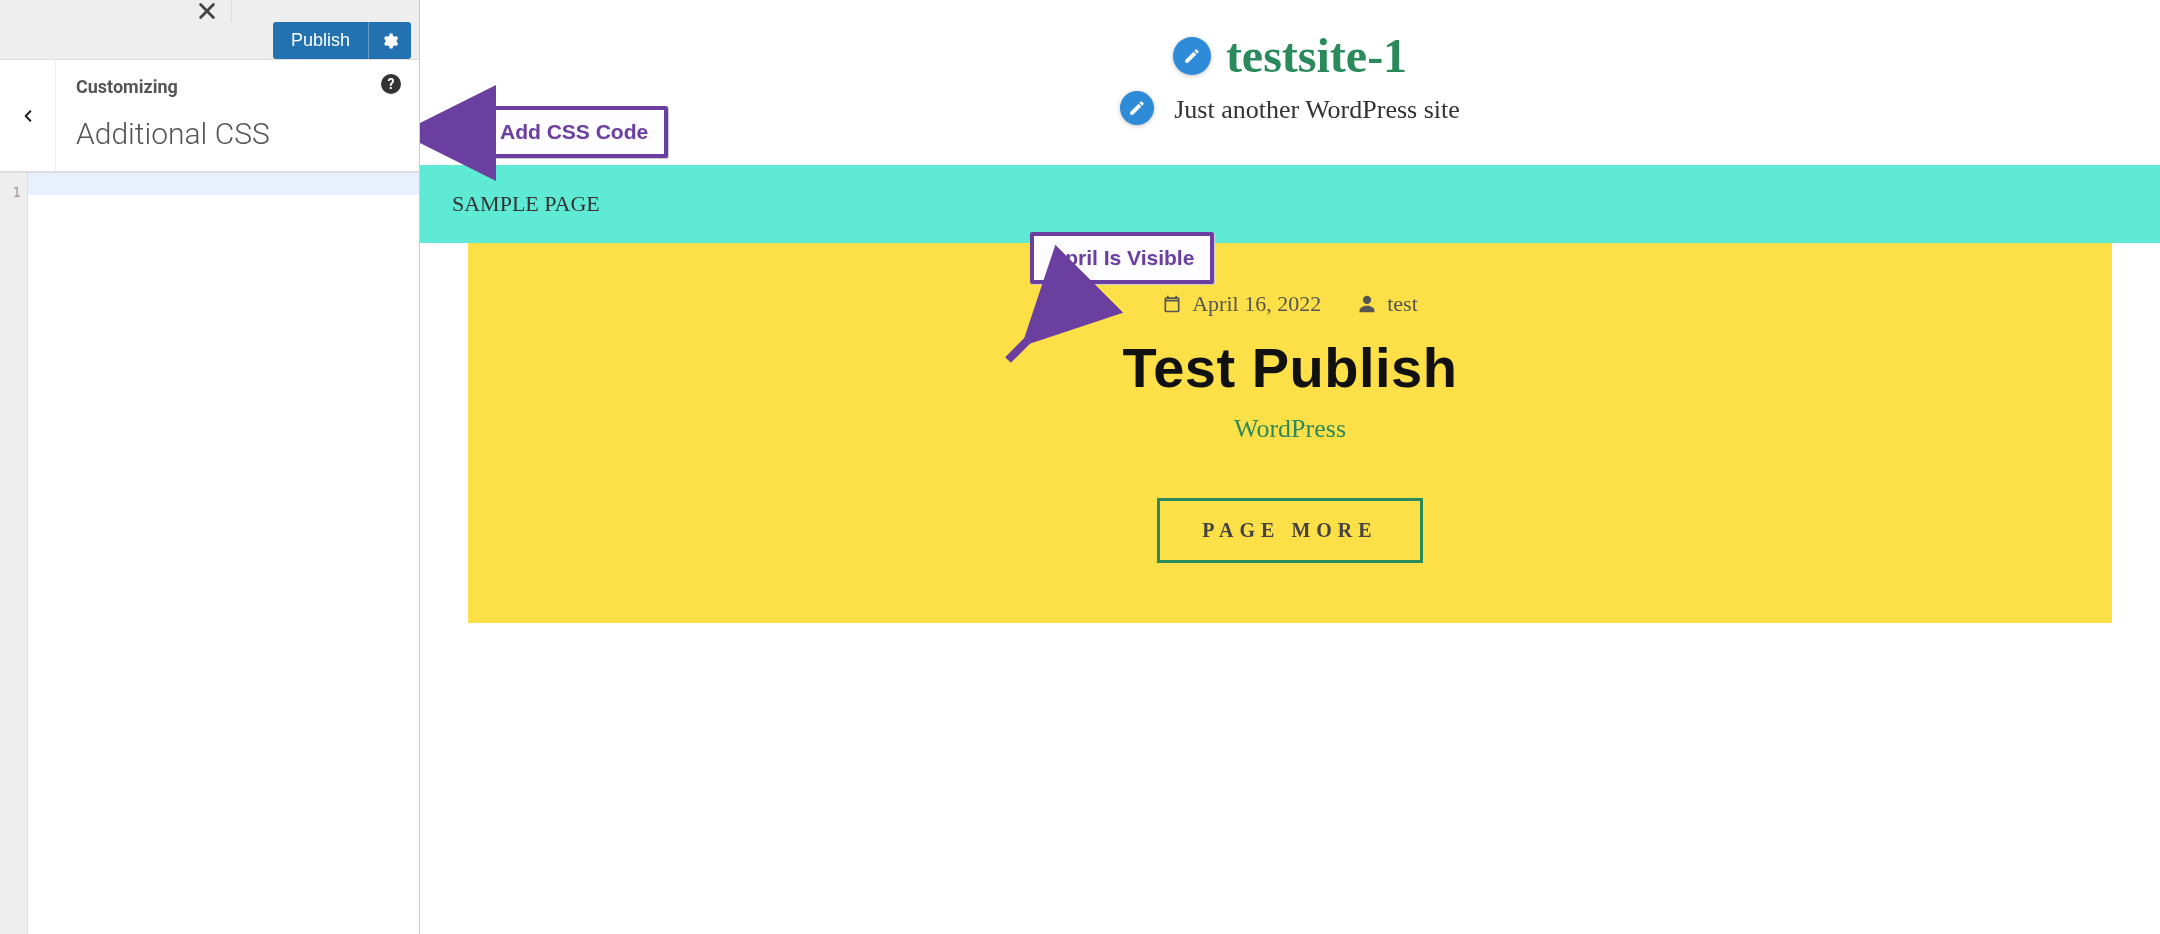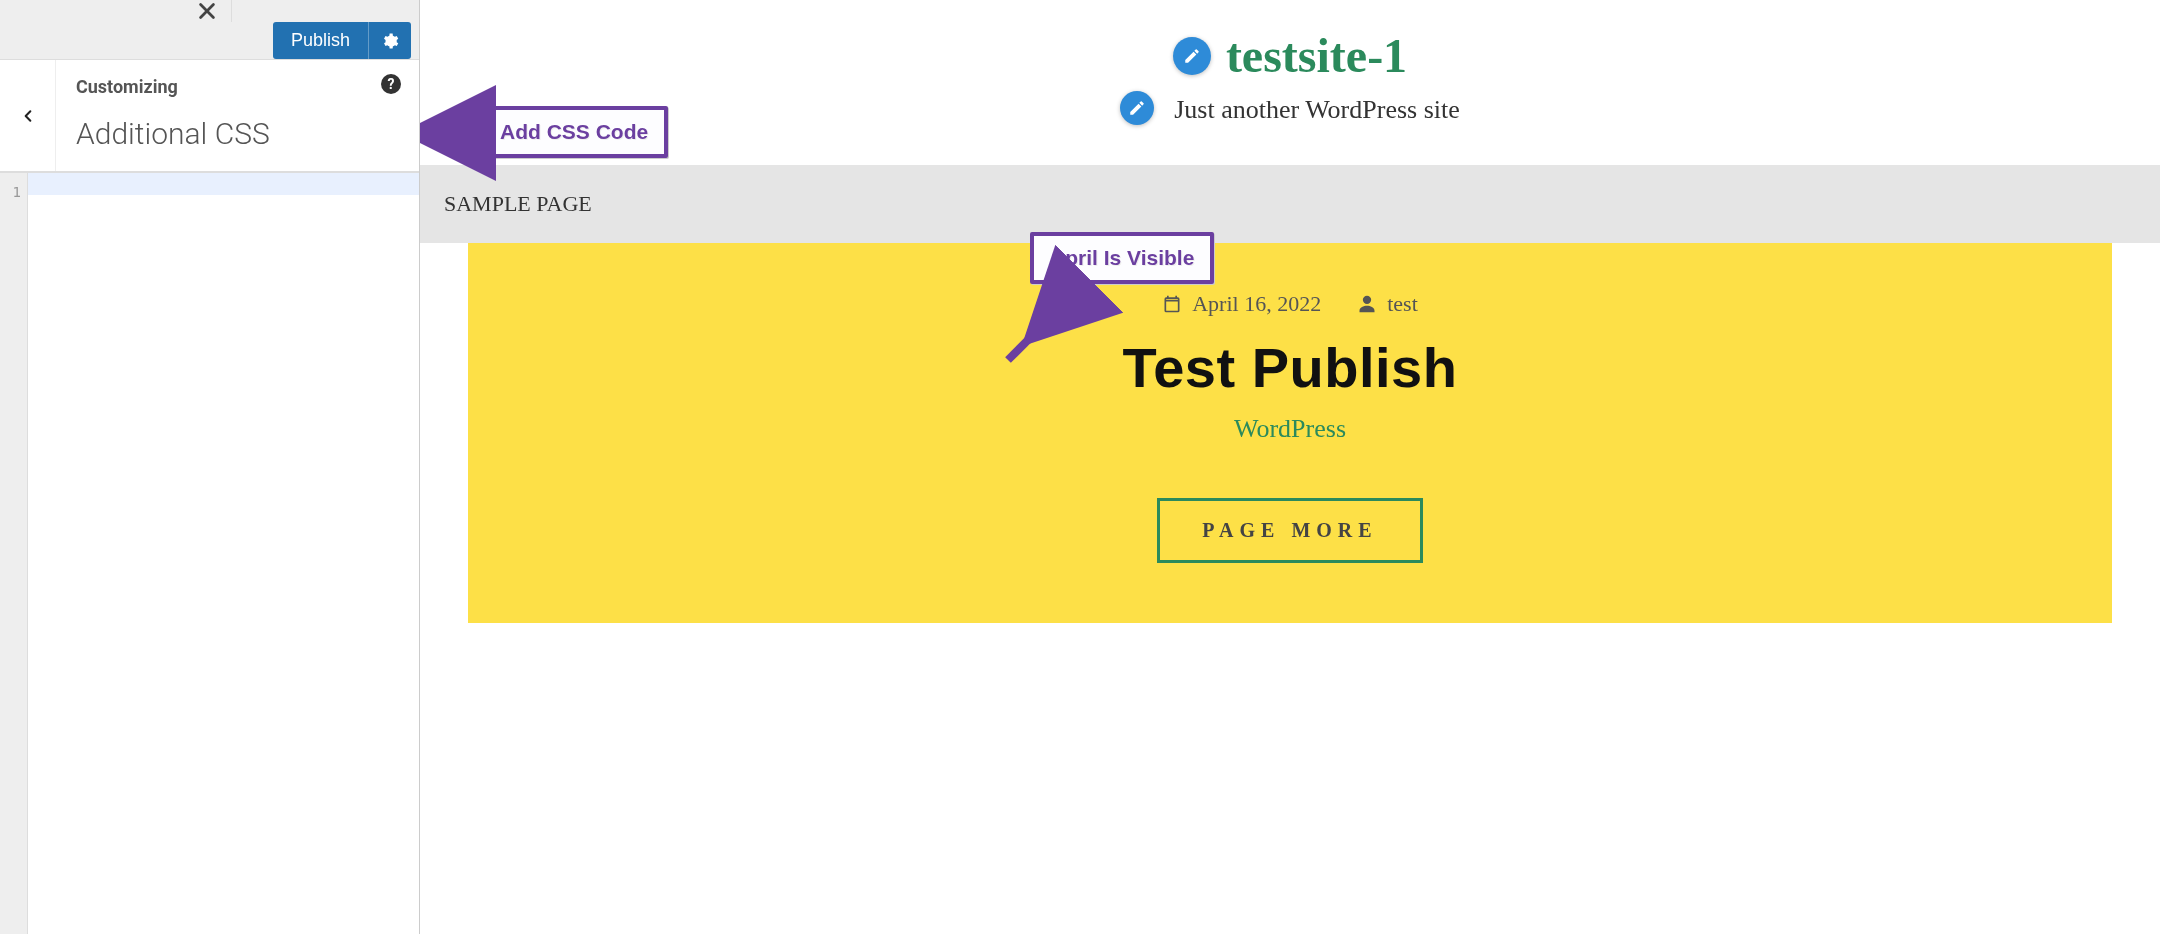--- a/index.html
+++ b/index.html
@@ -105,21 +105,21 @@
   .edit-bubble.small { width:34px; height:34px; }
   .edit-bubble svg { width:18px; height:18px; fill:#fff; }
   .site-title {
     color:#2b8a5c; font-size:48px; font-weight:700;
     font-family: Georgia, 'Times New Roman', serif;
   }
   .tagline-wrap { display:inline-flex; align-items:flex-end; gap:20px; margin-top:8px;}
   .tagline { font-size:26px; color:#333; font-family: Georgia, 'Times New Roman', serif; }
 
   .nav-band {
-    background:#e5e5e5; padding: 26px 24px;
+    background:#5eead4; padding: 26px 32px;
     font-family: Georgia, 'Times New Roman', serif;
     font-size:22px; color:#333;
   }
 
   .post-card {
     margin: 0 48px; background:#fde047; padding: 48px 40px 60px 40px;
     text-align:center;
   }
   .meta-row {
     display:flex; gap:36px; justify-content:center; align-items:center;

